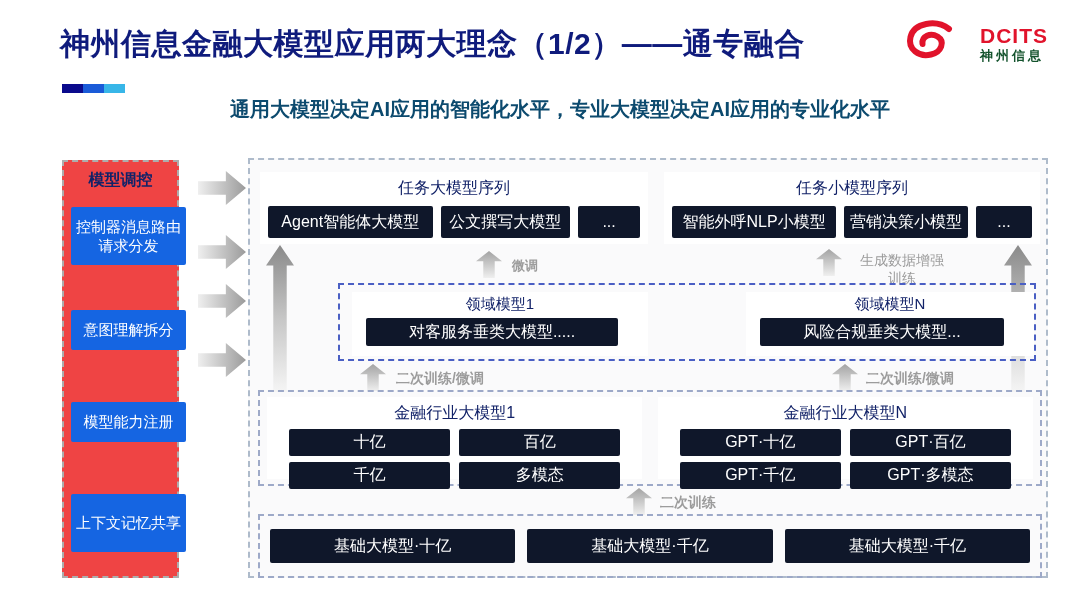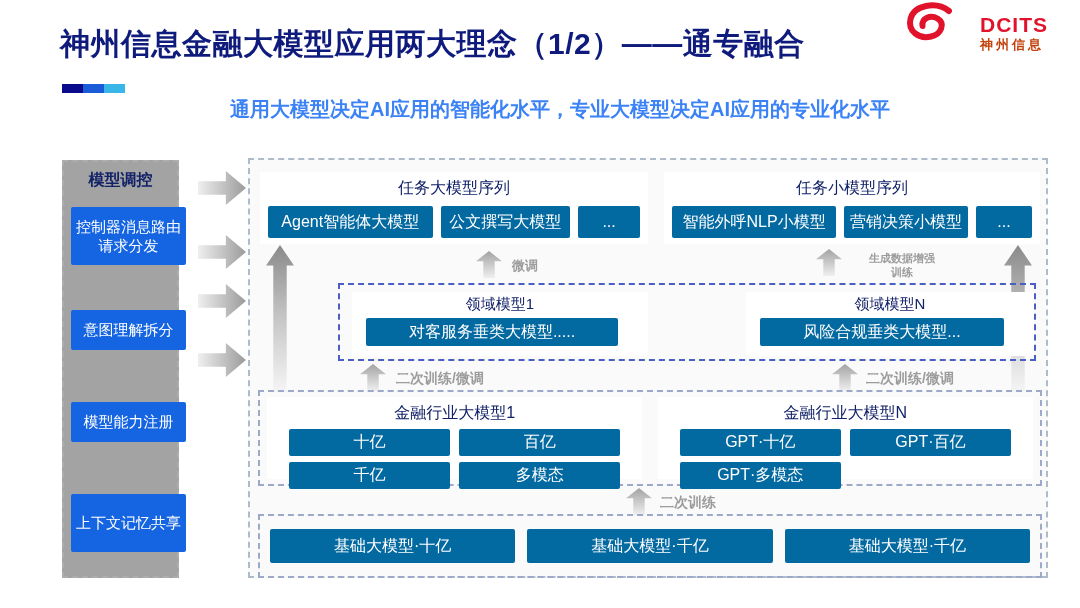--- a/index.html
+++ b/index.html
@@ -14,30 +14,30 @@
     font-size:30px; font-weight:bold; color:#0F1B7C; letter-spacing:0.5px;
     white-space:nowrap;
   }
   .title-bar { position:absolute; left:62px; top:84px; display:flex; height:9px; }
   .title-bar span { width:21px; height:9px; display:block; }
   .seg-navy { background:#0A0A8C; }
   .seg-blue { background:#1A5BD8; }
   .seg-cyan { background:#38B6E8; }
   .subtitle {
     position:absolute; left:60px; right:20px; top:96px; text-align:center;
-    font-size:20px; font-weight:bold; color:#3b82f6;
-  }
-  .logo { position:absolute; right:32px; top:0; display:flex; align-items:flex-end; gap:21px; }
+    font-size:20px; font-weight:bold; color:#0c4a6e;
+  }
+  .logo { position:absolute; right:32px; top:18px; display:flex; align-items:center; gap:21px; }
   .logo-text { display:flex; flex-direction:column; line-height:1.1; }
   .logo-brand { font-size:21px; font-weight:bold; color:#E1132B; letter-spacing:1px; }
-  .logo-brand-cn { font-size:13px; font-weight:bold; color:#c2410c; letter-spacing:3px; margin-top:2px; }
+  .logo-brand-cn { font-size:13px; font-weight:bold; color:#14532d; letter-spacing:3px; margin-top:2px; }
   
   .sidebar {
     position:absolute; left:62px; top:160px; width:117px; height:418px;
-    background:#a3a3a3; border:2px dashed #ADADAD;
+    background:#ef4444; border:2px dashed #ADADAD;
   }
   .sidebar-title {
     position:absolute; left:0; right:0; top:8px; text-align:center;
     font-size:16px; font-weight:bold; color:#122268;
   }
   .side-btn {
     position:absolute; left:7px; width:115px;
     background:#1565E2; color:#fff; font-size:15px; border-radius:2px;
     display:flex; align-items:center; justify-content:center; text-align:center;
     line-height:1.3; padding:2px 4px;
@@ -61,21 +61,21 @@
   .note { position:absolute; font-size:13px; font-weight:bold; color:#9C9C9C; white-space:nowrap; }
   
   .main {
     position:absolute; left:248px; top:158px; width:800px; height:420px;
     background:#FAFAFB; border:2px dashed #AEBBCB;
   }
   .group { position:absolute; background:#ffffff; }
   .group-title { text-align:center; font-size:16px; font-weight:normal; color:#122268; padding-top:6px; }
   .btn-row { display:flex; gap:8px; padding:7px 8px 0 8px; }
   .btn-blue {
-    background:#0369a1; color:#fff; border-radius:2px;
+    background:#0f172a; color:#fff; border-radius:2px;
     display:flex; align-items:center; justify-content:center; text-align:center;
     font-size:16px; height:32px;
   }
   .domain-box {
     position:absolute; left:88px; top:123px; width:698px; height:78px;
     border:2px dashed #4A5FC4; background:transparent;
   }
   .domain-sub { position:absolute; top:7px; height:64px; background:#fff; }
   .domain-sub .group-title { padding-top:3px; font-size:15px; }
   .domain-sub .btn-blue { height:28px; margin:4px 30px 0 14px; }
@@ -86,21 +86,21 @@
   }
   .industry-sub { width:49%; background:#fff; }
   .industry-grid { display:grid; grid-template-columns:1fr 1fr; gap:6px 9px; padding:5px 22px 0 22px; }
   .industry-grid .btn-blue { height:27px; }
   .base-box {
     position:absolute; left:8px; top:354px; width:784px; height:64px;
     border:2px dashed #9DA9C8; display:flex; gap:12px; align-items:center;
     padding:0 10px; background:transparent;
   }
   .base-box .btn-blue { flex:1; height:34px; }
-  .note-2line { position:absolute; font-size:11px; font-weight:bold; color:#9C9C9C; text-align:center; line-height:1.3; width:104px; }
+  .note-2line { position:absolute; font-size:14px; font-weight:normal; color:#9C9C9C; text-align:center; line-height:1.3; width:104px; }
 </style>
 </head>
 <body>
 
 <div class="slide">
 
   <div class="title">神州信息金融大模型应用两大理念（1/2）——通专融合</div>
   <div class="title-bar">
     <span class="seg-navy"></span>
     <span class="seg-blue"></span>
@@ -186,20 +186,21 @@
           <div class="btn-blue">百亿</div>
           <div class="btn-blue">千亿</div>
           <div class="btn-blue">多模态</div>
         </div>
       </div>
       <div class="industry-sub">
         <div class="group-title">金融行业大模型N</div>
         <div class="industry-grid">
           <div class="btn-blue">GPT·十亿</div>
           <div class="btn-blue">GPT·百亿</div>
+          <div class="btn-blue">GPT·千亿</div>
           <div class="btn-blue">GPT·多模态</div>
         </div>
       </div>
     </div>
 
     <div class="up-arrow" style="left:376px; top:328px;"></div>
     <div class="note" style="left:410px; top:334px; font-size:14px;">二次训练</div>
 
     <div class="base-box">
       <div class="btn-blue">基础大模型·十亿</div>

